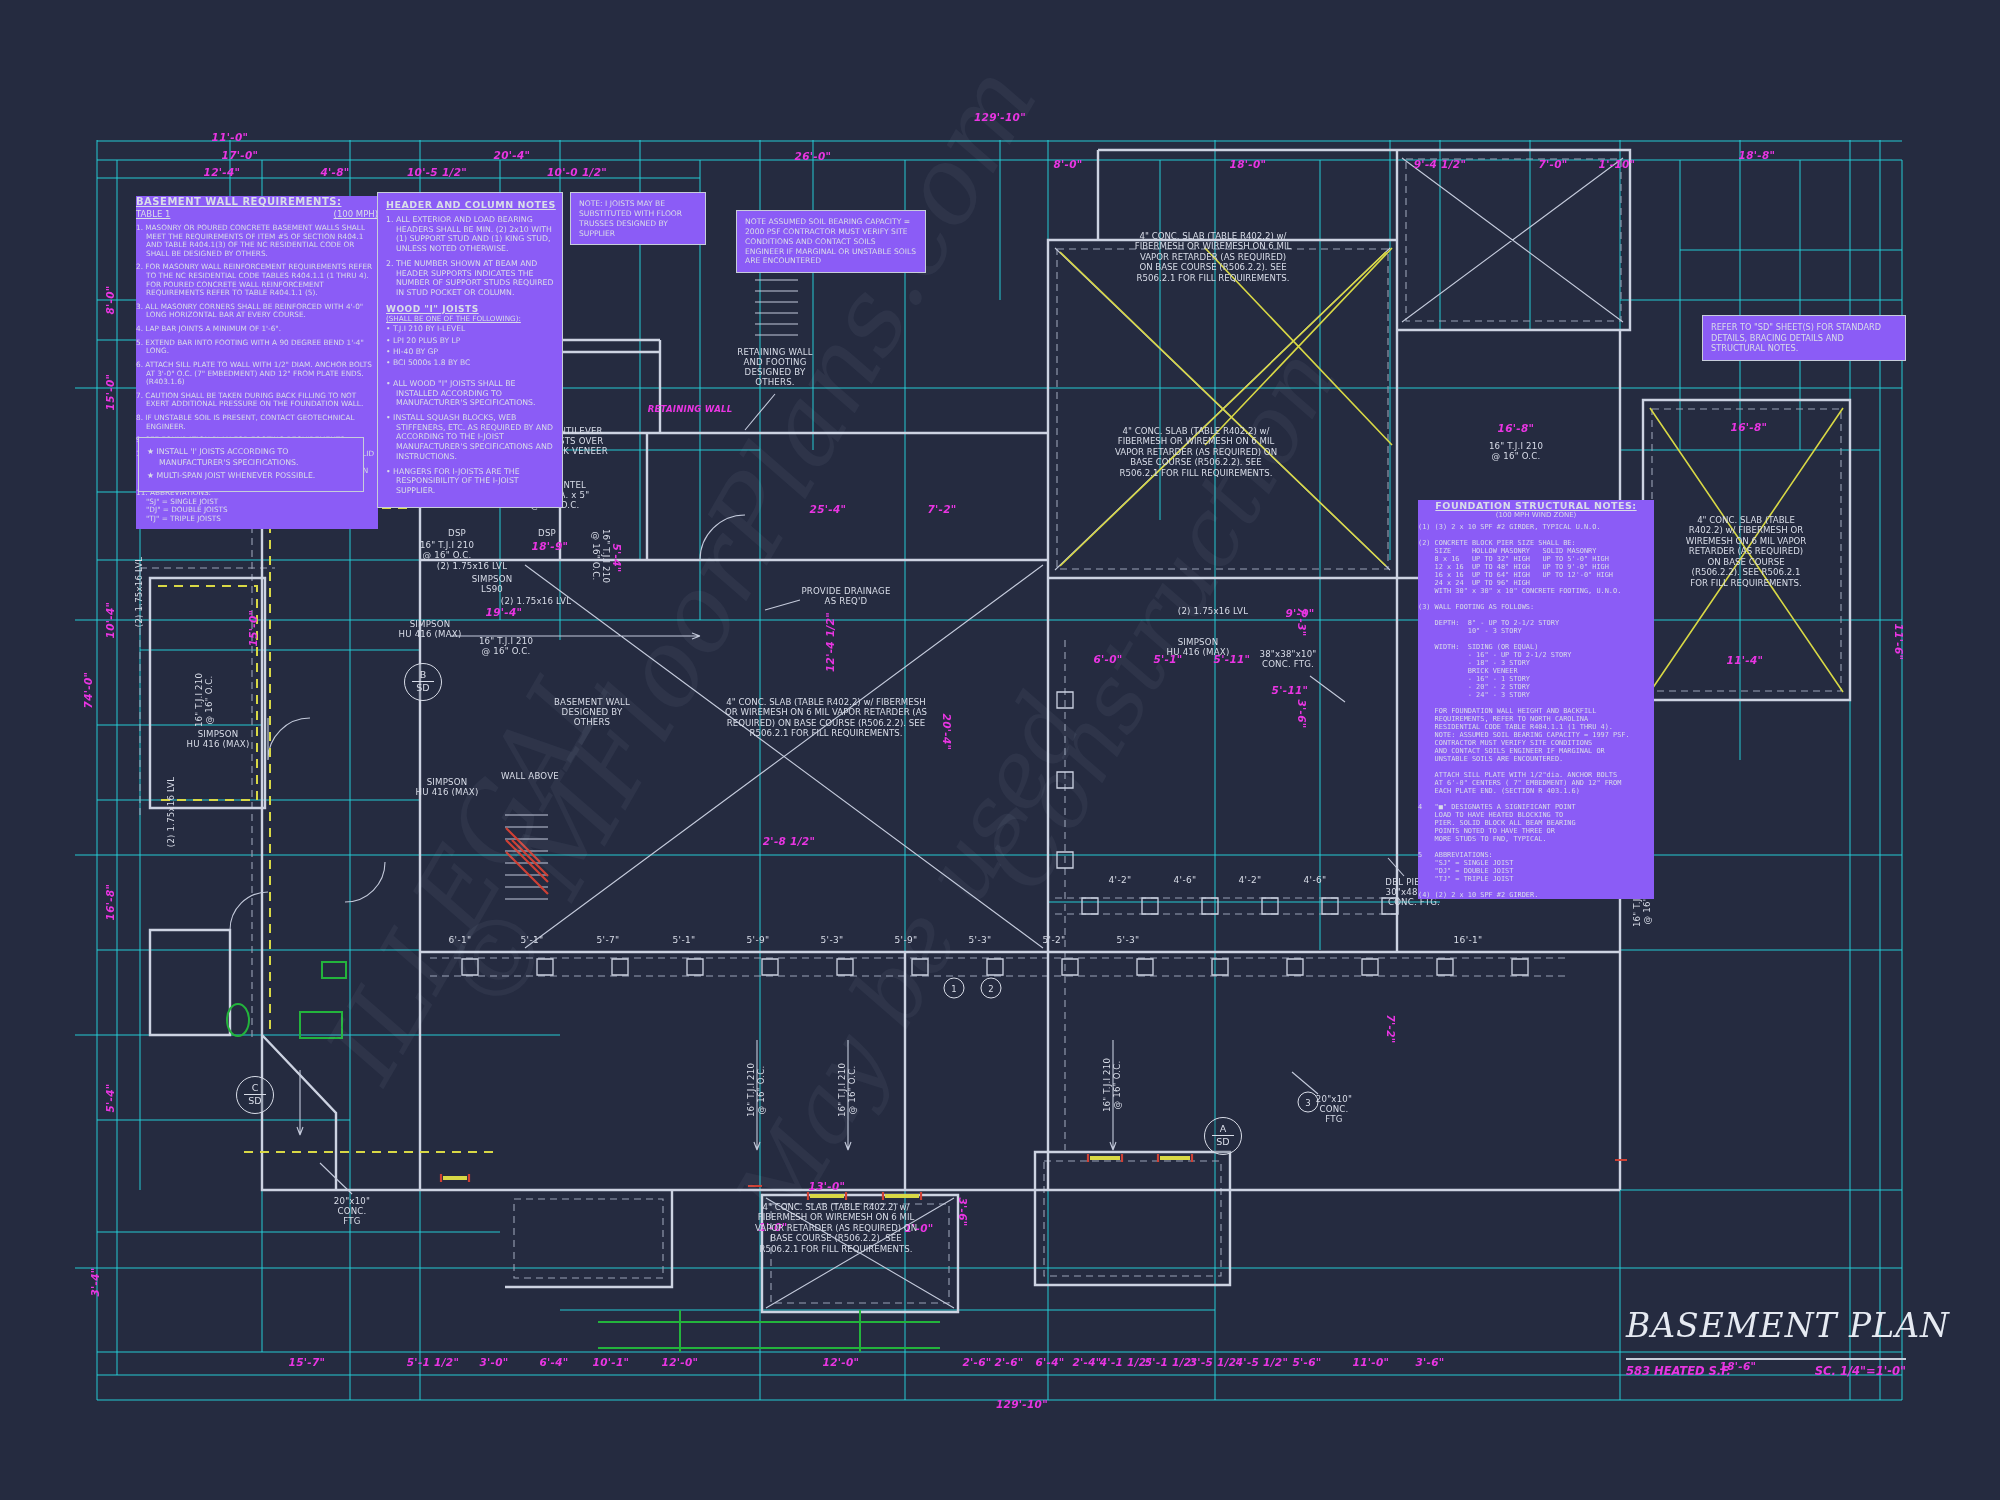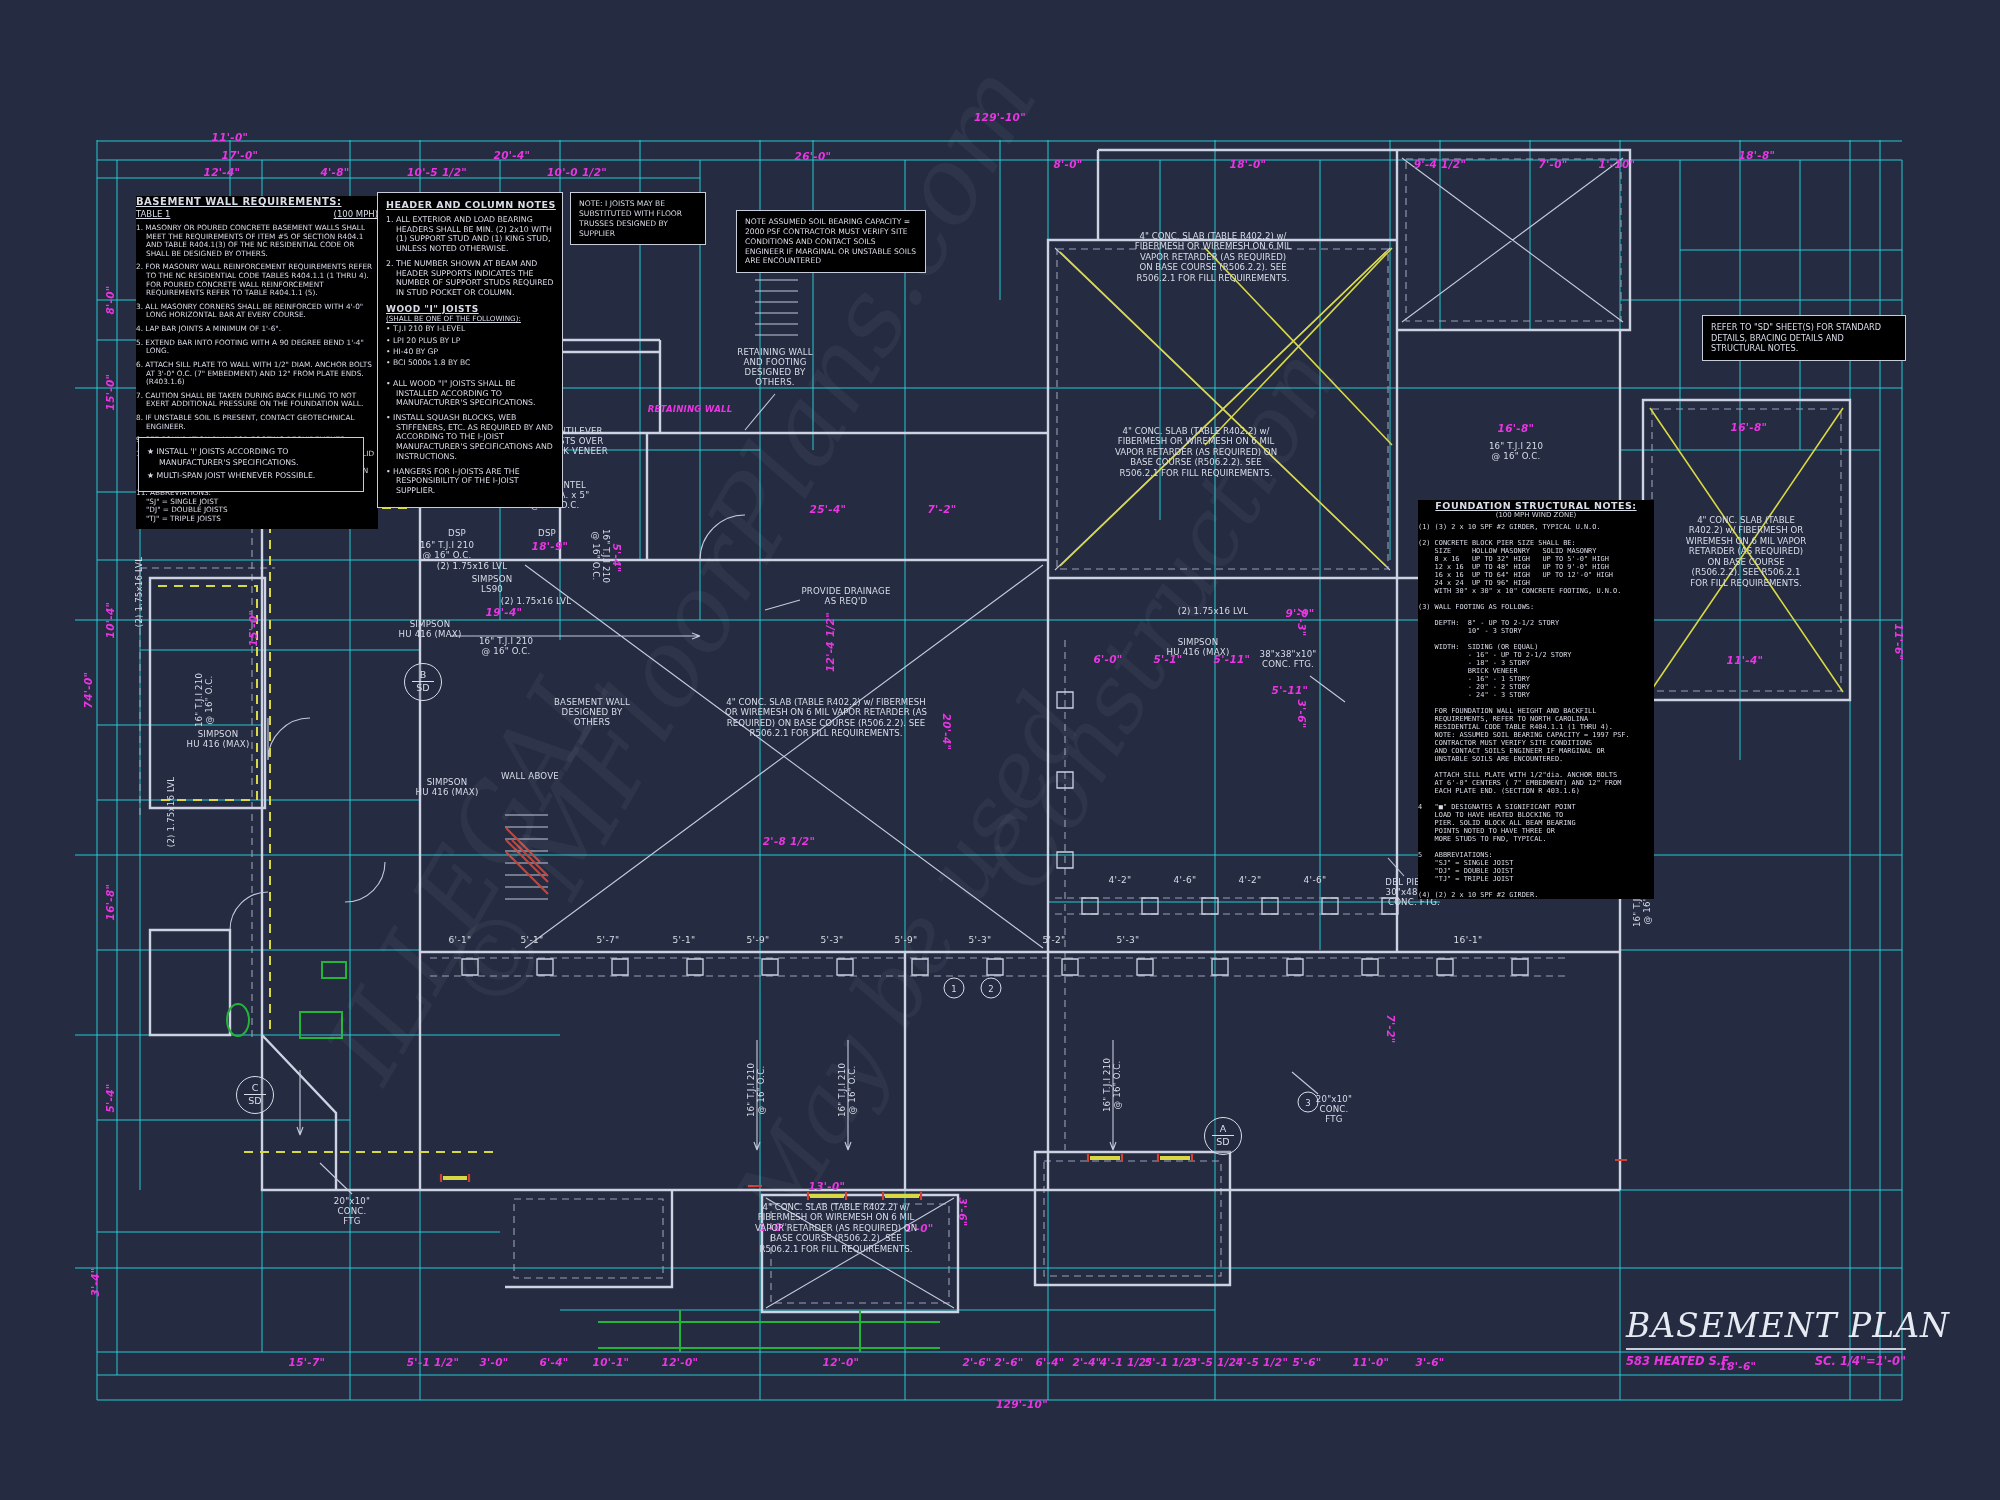--- a/index.html
+++ b/index.html
@@ -30,34 +30,34 @@
           color:#d9dde8;display:flex;flex-direction:column;align-items:center;justify-content:center;
           transform:translate(-50%,-50%);font-size:9.5px;background:rgba(37,43,64,.25)}
   .marker .mt{border-bottom:1.2px solid #d9dde8;width:62%;text-align:center;line-height:1.25}
   .marker .mb{line-height:1.3}
   .bubble{position:absolute;width:19px;height:19px;border:1.3px solid #d9dde8;border-radius:50%;
           color:#d9dde8;font-size:8.5px;display:flex;align-items:center;justify-content:center;
           transform:translate(-50%,-50%)}
   .wm{position:absolute;color:rgba(225,232,255,0.05);font-family:"DejaVu Serif",serif;
       font-style:italic;white-space:nowrap;transform-origin:center center}
 
-  .nbox{position:absolute;color:#d9dde8;background:#000000}
+  .nbox{position:absolute;color:#d9dde8;background:#8b5cf6}
   .boxed{border:1.3px solid #c7cdda;padding:6px 8px}
   .ntitle{font-size:10px;font-weight:700;text-decoration:underline;letter-spacing:.5px;white-space:nowrap}
   .nsub{font-size:8.5px;text-decoration:underline;display:flex;justify-content:space-between;margin-top:2px}
   .nitem{font-size:7.3px;line-height:1.18;margin:5px 0;padding-left:10px;text-indent:-10px;white-space:pre-line}
   .nitem8{font-size:7.8px;line-height:1.25;margin:5px 0;padding-left:10px;text-indent:-10px;white-space:pre-line}
   .bullet{font-size:7.6px;line-height:1.3;margin:1.5px 0;padding-left:12px;text-indent:-12px;white-space:pre-line}
   .fline{font-family:"DejaVu Sans Mono",monospace;font-size:6.9px;line-height:1.16;white-space:pre}
   .starline{font-size:7.8px;line-height:1.35;margin:3px 0;padding-left:12px;text-indent:-12px}
   .smallnote{font-size:7.6px;line-height:1.3;white-space:pre-line}
 
   #titleblock{position:absolute;left:1626px;top:1306px;width:280px}
   #bigtitle{font-family:"DejaVu Serif",serif;font-style:italic;font-size:33px;color:#e6eaf2;
-            letter-spacing:1px;white-space:nowrap;border-bottom:2px solid #c7cdda;padding-bottom:3px}
+            letter-spacing:1px;white-space:nowrap;border-bottom:2px solid #c7cdda;padding-bottom:13px}
   #titlerow{display:flex;justify-content:space-between;margin-top:4px;color:#e935e2;
             font-style:italic;font-weight:700;font-size:11.5px}
 </style>
 </head>
 <body>
 
 <div id="sheet">
 
   <svg width="2000" height="1500" viewBox="0 0 2000 1500">
 

